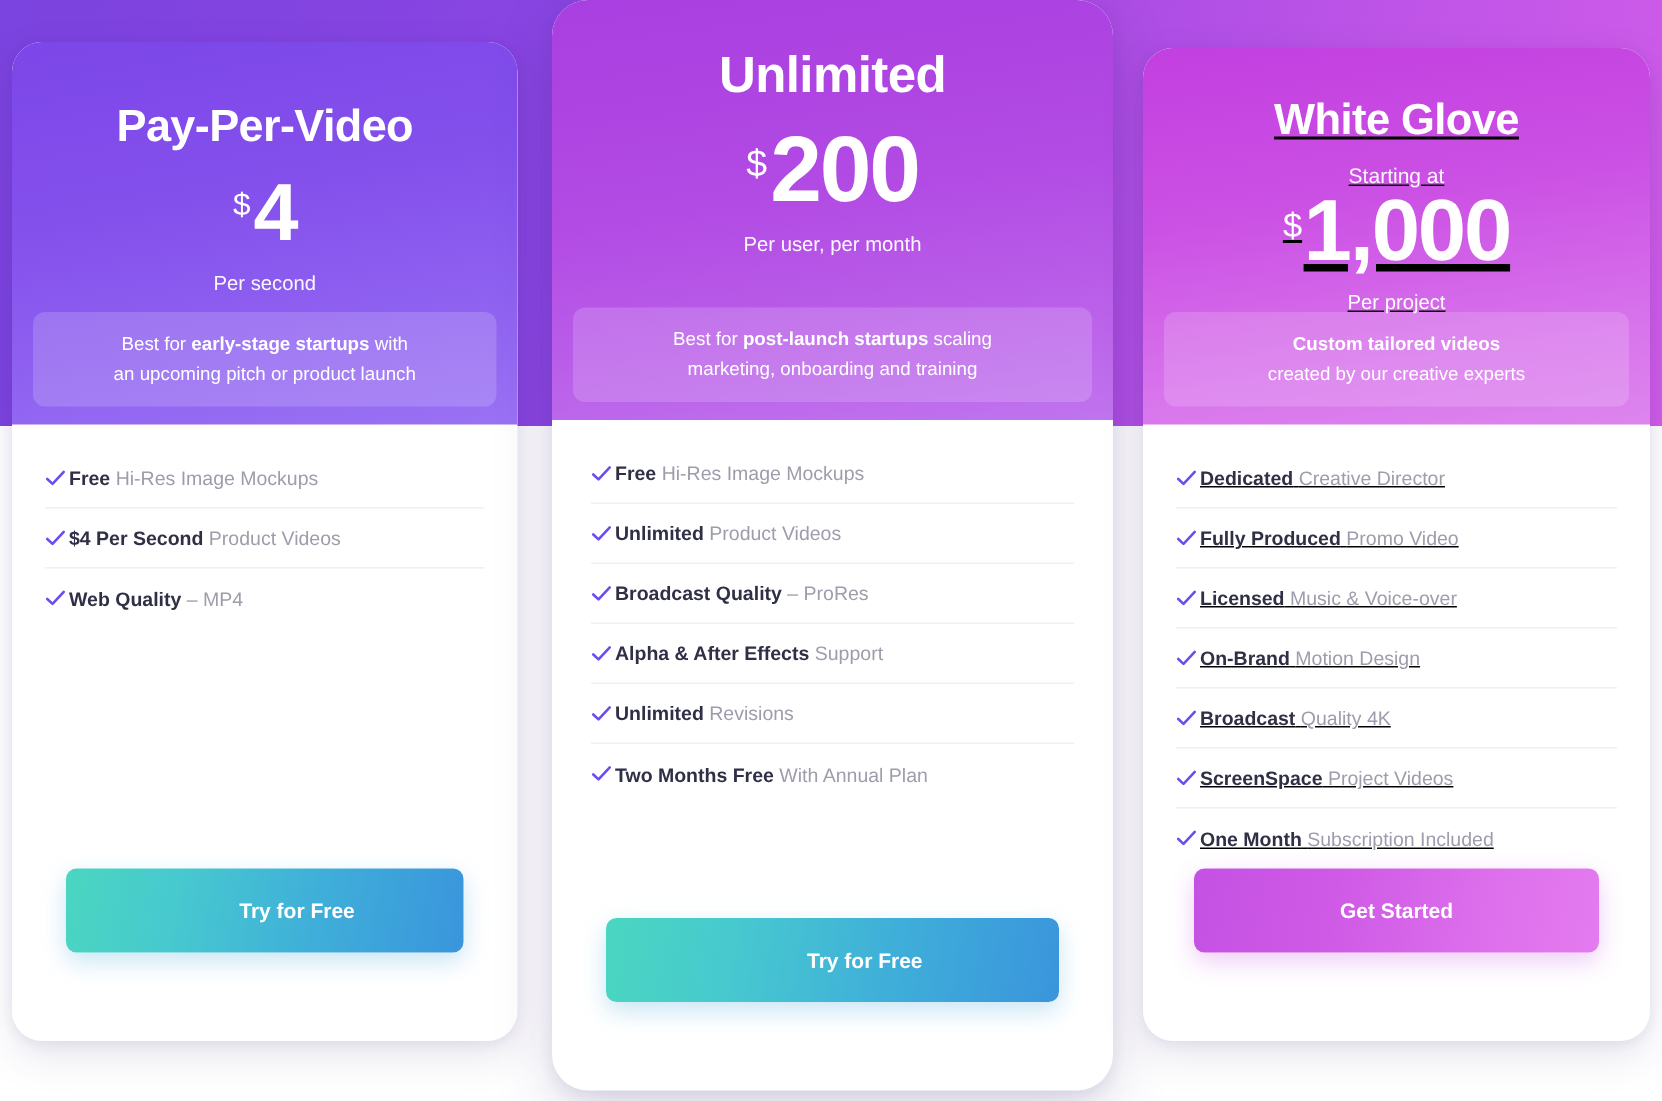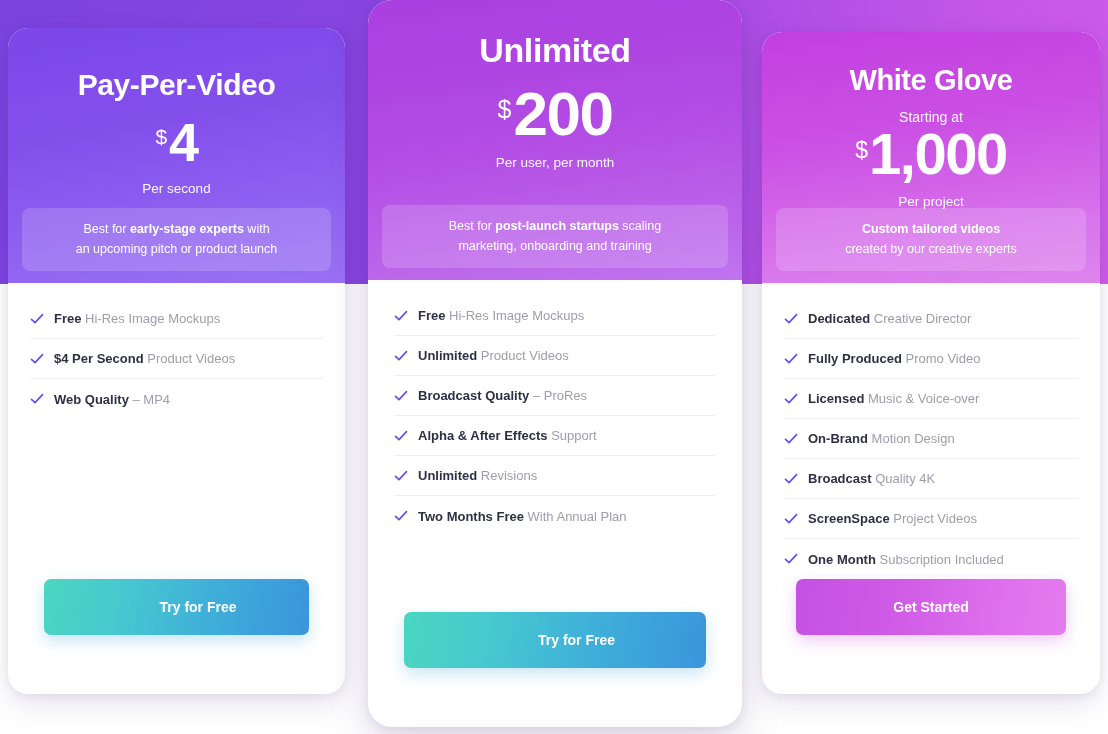--- a/index.html
+++ b/index.html
@@ -39,21 +39,21 @@
     background: #ffffff;
     border-radius: 20px;
     overflow: hidden;
     box-shadow: 0 10px 28px rgba(60, 40, 110, 0.13),
                 0 2px 8px rgba(60, 40, 110, 0.07);
   }
 
   
   .card.side-left  { left: 8px;   top: 28px;  width: 337px; height: 666px; }
   .card.featured   { left: 368px; top: 0px;   width: 374px; height: 727px; border-radius: 24px; }
-  .card.side-right { left: 762px; top: 32px;  width: 338px; height: 662px; }
+  .card.side-right { left: 762px; top: 32px;  width: 338px; height: 662px; text-decoration: underline; }
 
   .card.featured {
     box-shadow: 0 14px 40px rgba(60, 40, 110, 0.18),
                 0 3px 10px rgba(60, 40, 110, 0.09);
   }
 
   
   .card-head {
     position: relative;
     width: 100%;
@@ -133,21 +133,21 @@
     list-style: none;
     padding: 0 22px;
   }
   .card.side-left  .features { padding-top: 16px; }
   .card.featured   .features { padding: 16px 26px 0 26px; }
   .card.side-right .features { padding-top: 16px; }
 
   .feature {
     display: flex;
     align-items: center;
-    gap: 10px;
+    gap: 2px;
     font-size: 13px;
     color: #9d9dab;
     border-bottom: 1px solid #f0f0f4;
     height: 40px;
     white-space: nowrap;
   }
   .feature:last-child { border-bottom: none; }
   .feature .f-strong { color: #2f2f45; font-weight: bold; }
 
   .check-icon {
@@ -193,21 +193,21 @@
 
 <div id="cards">
     <div class="card side-left">
       <div class="card-head head-a">
         <div class="plan-name">Pay-Per-Video</div>
         <div class="price-row">
           <span class="currency">$</span>
           <span class="amount">4</span>
         </div>
         <div class="price-sub">Per second</div>
-        <div class="best-for"><span>Best for </span><b>early-stage experts</b><span> with</span><br><span>an upcoming pitch or product launch</span></div>
+        <div class="best-for"><span>Best for </span><b>early-stage startups</b><span> with</span><br><span>an upcoming pitch or product launch</span></div>
       </div>
       <ul class="features">
         <li class="feature">
           <span class="check-icon">
             <svg viewBox="0 0 14 14" width="14" height="14" fill="none">
               <path d="M1.5 7.3 L5 10.6 L12.5 2.6" stroke="#6c4bf0" stroke-width="1.7" stroke-linecap="round" stroke-linejoin="round"></path>
             </svg>
           </span>
           <span><span class="f-strong">Free</span> <span>Hi-Res Image Mockups</span></span>
         </li>

